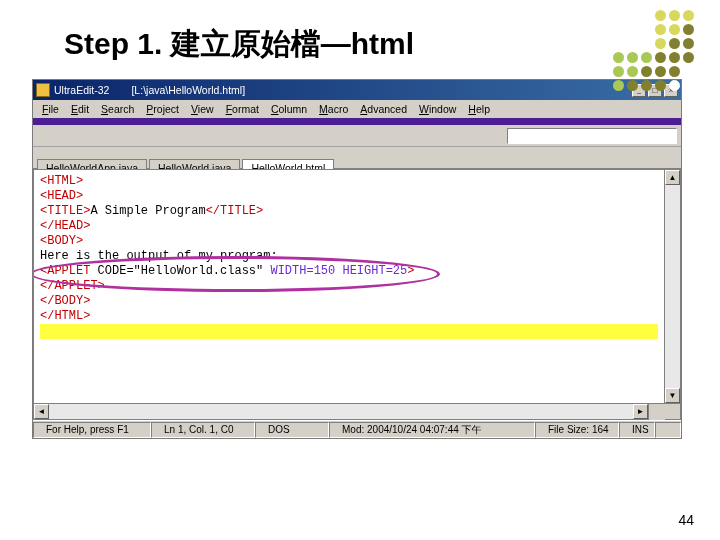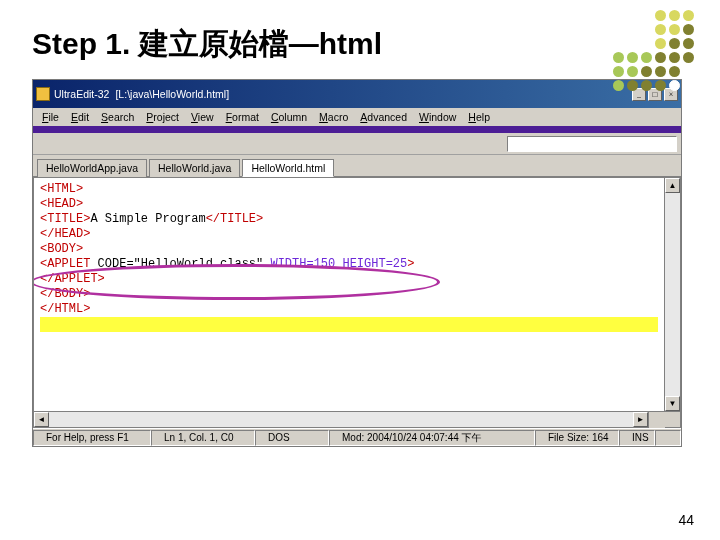--- a/index.html
+++ b/index.html
@@ -1,32 +1,32 @@
 <!DOCTYPE html>
 <html><head>
 <meta charset="utf-8">
 <style>
   * { box-sizing: border-box; margin: 0; padding: 0; }
   body { width: 720px; height: 540px; background: #fff; font-family: Arial, sans-serif; position: relative; }
-  .slide-title { font-size: 30px; font-weight: bold; padding: 24px 0 14px 32px; font-family: Arial, "Microsoft JhengHei", sans-serif; }
+  .slide-title { font-size: 30px; font-weight: bold; padding: 24px 0 14px 32px; font-family: Arial, "Microsoft JhengHei", sans-serif; margin-left: 32px; }
   .dots { position: absolute; top: 10px; right: 26px; display: grid; grid-template-columns: repeat(6, 11px); grid-auto-rows: 11px; gap: 3px; }
   .dots span { width: 11px; height: 11px; border-radius: 50%; }
   .app { margin: 0 32px; border: 1px solid #7a7a7a; background: #d4d0c8; width: 650px; }
-  .titlebar { height: 28px; background: linear-gradient(to right, #0a246a, #3a6ea5); display: flex; align-items: center; padding: 0 3px; color: #fff; font-size: 10.5px; font-family: Tahoma, sans-serif; }
+  .titlebar { height: 20px; background: linear-gradient(to right, #0a246a, #3a6ea5); display: flex; align-items: center; padding: 0 3px; color: #fff; font-size: 10.5px; font-family: Tahoma, sans-serif; }
   .titlebar .app-icon { width: 14px; height: 14px; background: #f0c040; border: 1px solid #8a6a10; margin-right: 4px; }
   .titlebar .spacer { flex: 1; }
   .win-btn { width: 14px; height: 13px; background: #d4d0c8; border: 1px solid #fff; border-right-color:#606060; border-bottom-color:#606060; margin-left: 2px; font-size: 8px; line-height: 11px; text-align: center; color:#000; font-family: Tahoma; }
   .menubar { display: flex; background: #d4d0c8; padding: 2px 4px; font-size: 10.5px; font-family: Tahoma, sans-serif; gap: 2px; border-bottom: 7px solid #4c1d95; }
   .menubar span { padding: 1px 5px; }
   .menubar span u { text-decoration: underline; }
   .toolbar { height: 22px; background: #d4d0c8; border-bottom: 1px solid #a0a0a0; display:flex; align-items:center; padding:0 4px; gap:2px;}
   .toolbar .tbtn { width:18px; height:18px; border:1px solid #d4d0c8; }
   .toolbar .input { flex:0 0 170px; height:16px; background:#fff; border:1px solid #808080; border-right-color:#fff; border-bottom-color:#fff; margin-left:auto; }
   .tabbar { display: flex; background: #d4d0c8; border-bottom: 1px solid #808080; padding: 3px 4px 0; font-size: 10.5px; font-family: Tahoma, sans-serif; gap: 0; }
-  .tab { padding: 2px 8px; border: 1px solid #808080; border-bottom: none; background: #d4d0c8; margin-right: 2px; position: relative; top: 1px; }
+  .tab { padding: 2px 8px; border: 1px solid #808080; border-bottom: none; background: #d4d0c8; margin-right: 2px; position: relative; top: 9px; }
   .tab.active { background: #fff; border-bottom: 1px solid #fff; }
   .editor-wrap { display:flex; }
   .editor { flex:1; background: #fff; font-family: "Courier New", monospace; font-size: 12px; line-height: 15px; padding: 4px 6px; height: 235px; border: 1px solid #808080; position: relative; overflow: hidden; }
   .vscroll { width:16px; background:#d4d0c8; border:1px solid #808080; border-left:none; display:flex; flex-direction:column; }
   .vscroll .arr { height:15px; background:#d4d0c8; border:1px solid #fff; border-right-color:#606060; border-bottom-color:#606060; font-size:8px; text-align:center; line-height:13px;}
   .vscroll .track { flex:1; background:#e8e8e8; }
   .hscroll { height:16px; background:#d4d0c8; border:1px solid #808080; border-top:none; display:flex; margin-right:16px;}
   .hscroll .arr { width:15px; background:#d4d0c8; border:1px solid #fff; border-right-color:#606060; border-bottom-color:#606060; font-size:8px; text-align:center; line-height:13px;}
   .hscroll .track { flex:1; background:#e8e8e8; }
   .code .tag { color: #c00000; }
@@ -81,21 +81,21 @@
     <span style="background: rgb(128, 128, 48);"></span>
     <span style="background: rgb(128, 128, 48);"></span>
     <span style="background: rgb(255, 255, 255); border: 1px solid rgb(255, 255, 255);"></span>
     <span style="background: rgb(255, 255, 255); border: 1px solid rgb(255, 255, 255);"></span>
   </div>
 
 <div class="app">
   <div class="titlebar">
     <div class="app-icon"></div>
     <span>UltraEdit-32</span>
-    <span style="margin-left:6px;">[L:\java\HelloWorld.html]</span>
+    <span style="margin-left:22px;">[L:\java\HelloWorld.html]</span>
     <div class="spacer"></div>
     <div class="win-btn">_</div>
     <div class="win-btn">□</div>
     <div class="win-btn">×</div>
   </div>
 
   <div class="menubar">
     <span><u>F</u>ile</span>
     <span><u>E</u>dit</span>
     <span><u>S</u>earch</span>
@@ -125,20 +125,21 @@
     <div class="tab active">HelloWorld.html</div>
   </div>
 
   <div class="editor-wrap">
     <div class="editor code">
       <div><span class="tag">&lt;HTML&gt;</span></div>
       <div><span class="tag">&lt;HEAD&gt;</span></div>
       <div><span class="tag">&lt;TITLE&gt;</span><span class="txt">A Simple Program</span><span class="tag">&lt;/TITLE&gt;</span></div>
       <div><span class="tag">&lt;/HEAD&gt;</span></div>
       <div><span class="tag">&lt;BODY&gt;</span></div>
+      <div><span class="txt">Here is the output of my program:</span></div>
       <div><span class="tag">&lt;APPLET </span><span class="txt">CODE="HelloWorld.class" </span><span class="attr">WIDTH=150 HEIGHT=25</span><span class="tag">&gt;</span></div>
       <div><span class="tag">&lt;/APPLET&gt;</span></div>
       <div><span class="tag">&lt;/BODY&gt;</span></div>
       <div><span class="tag">&lt;/HTML&gt;</span></div>
       <div class="highlight-row"></div>
       <div class="ellipse-annot" style="left:-4px; top:86px; width:410px; height:36px;"></div>
     </div>
     <div class="vscroll">
       <div class="arr">▲</div>
       <div class="track"></div>

